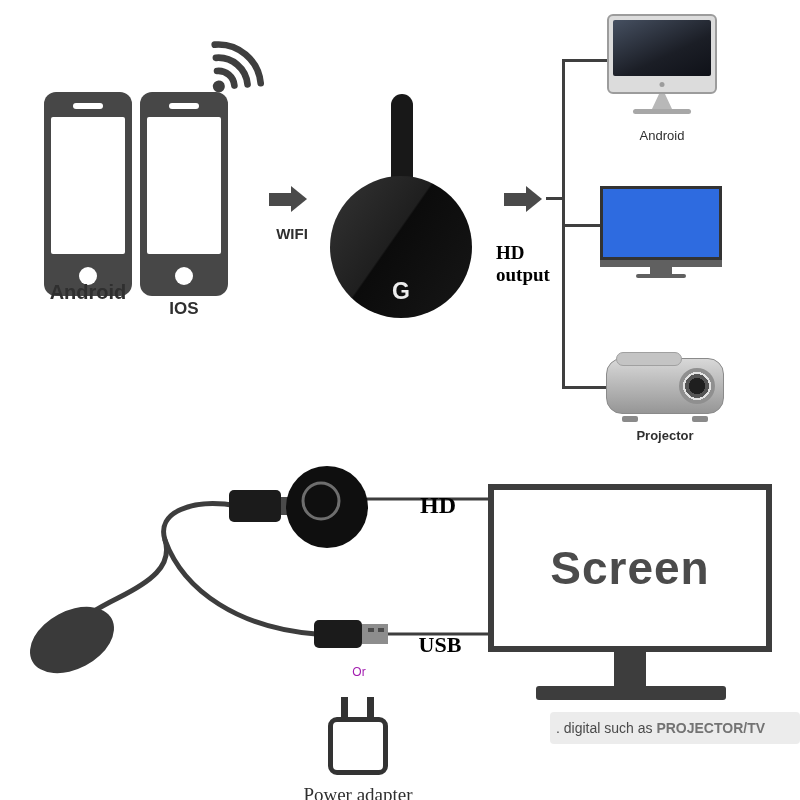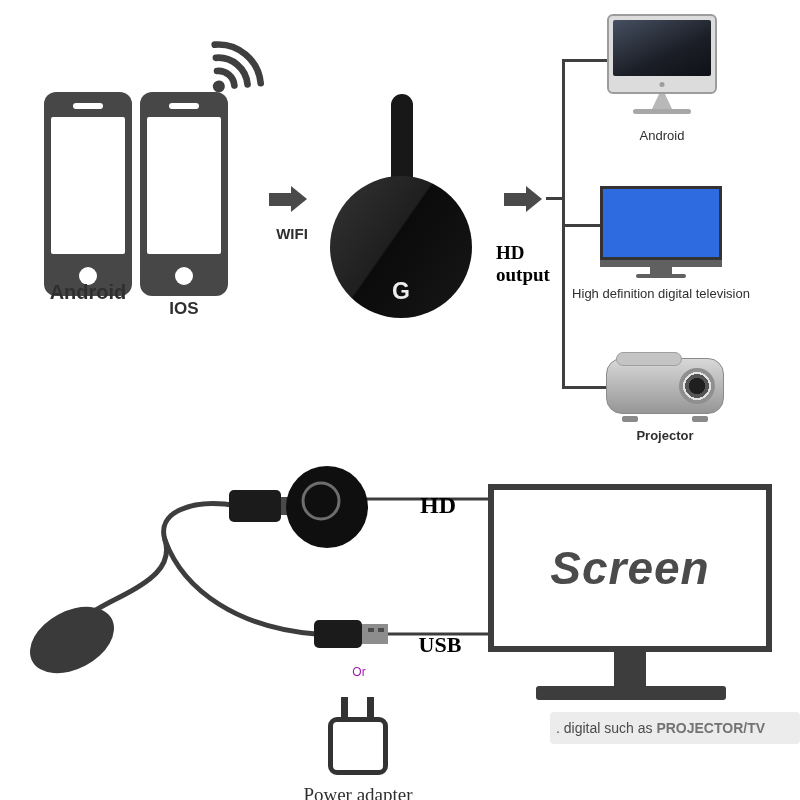--- a/index.html
+++ b/index.html
@@ -26,21 +26,21 @@
 
   
   .dongle-strap { position: absolute; left: 391px; top: 94px; width: 22px; height: 92px; background: #181818; border-radius: 11px 11px 0 0; }
   .dongle-circle { position: absolute; left: 330px; top: 176px; width: 142px; height: 142px; border-radius: 50%;
     background: linear-gradient(125deg, #343434 0%, #1f1f1f 44%, #0b0b0b 45%, #171717 100%); }
   .dongle-g { position: absolute; left: 330px; top: 278px; width: 142px; text-align: center;
     color: #ededed; font-weight: bold; font-size: 23px; }
 
   
   .screen-box { position: absolute; left: 488px; top: 484px; width: 284px; height: 168px; border: 6px solid #3d3d3d;
-    display: flex; align-items: center; justify-content: center; font-weight: bold; font-size: 46px; color: #4b4b4b; letter-spacing: 1px; font-style: italic; }
+    display: flex; align-items: center; justify-content: center; font-weight: bold; font-size: 46px; color: #4b4b4b; letter-spacing: 1px; }
 
   .caption { position: absolute; left: 550px; top: 712px; width: 250px; height: 32px; background: #ececec; border-radius: 4px;
     display: flex; align-items: center; font-size: 14px; color: #4a4a4a; padding: 0 6px; white-space: nowrap; }
   .caption .cb { font-weight: bold; color: #737373; }
 </style>
 </head>
 <body>
 
 <div class="canvas">
 
@@ -101,21 +101,20 @@
     <div style="width:58px; height:5px; background:#a7a7a7; border-radius:3px; margin:0 auto;"></div>
   </div>
   <div class="label" style="left:607px; top:128px; width:110px; font-size:13px;">Android</div>
 
   <div class="abs" style="left:600px; top:186px; width:122px;">
     <div style="width:122px; height:74px; background:#2e6be0; border:3px solid #333;"></div>
     <div style="width:122px; height:7px; background:#606060;"></div>
     <div style="width:22px; height:7px; background:#606060; margin:0 auto;"></div>
     <div style="width:50px; height:4px; background:#606060; margin:0 auto; border-radius:2px;"></div>
   </div>
-  <div class="label" style="left:561px; top:286px; width:200px; font-size:13px;">High definition digital television</div>
 
   <div class="abs" style="left:606px; top:352px; width:118px; height:72px;">
     <div style="position:absolute; left:0; top:6px; width:118px; height:56px; border-radius:16px; background:linear-gradient(180deg,#d8d8d8,#969696); border:1px solid #8a8a8a;"></div>
     <div style="position:absolute; left:10px; top:0; width:66px; height:14px; border-radius:8px; background:#c4c4c4; border:1px solid #a0a0a0;"></div>
     <div style="position:absolute; right:9px; top:16px; width:36px; height:36px; border-radius:50%; background:radial-gradient(circle, #1f1f1f 0 8px, #555 8px 12px, #e3e3e3 12px 14px, #8f8f8f 14px 18px);"></div>
     <div style="position:absolute; left:16px; bottom:2px; width:16px; height:6px; background:#8a8a8a; border-radius:2px;"></div>
     <div style="position:absolute; right:16px; bottom:2px; width:16px; height:6px; background:#8a8a8a; border-radius:2px;"></div>
   </div>
   <div class="label" style="left:606px; top:428px; width:118px; font-size:13px;font-weight:bold;">Projector</div>
 

